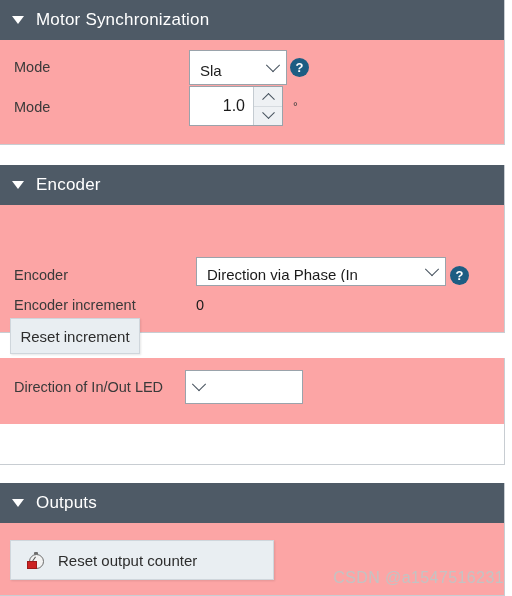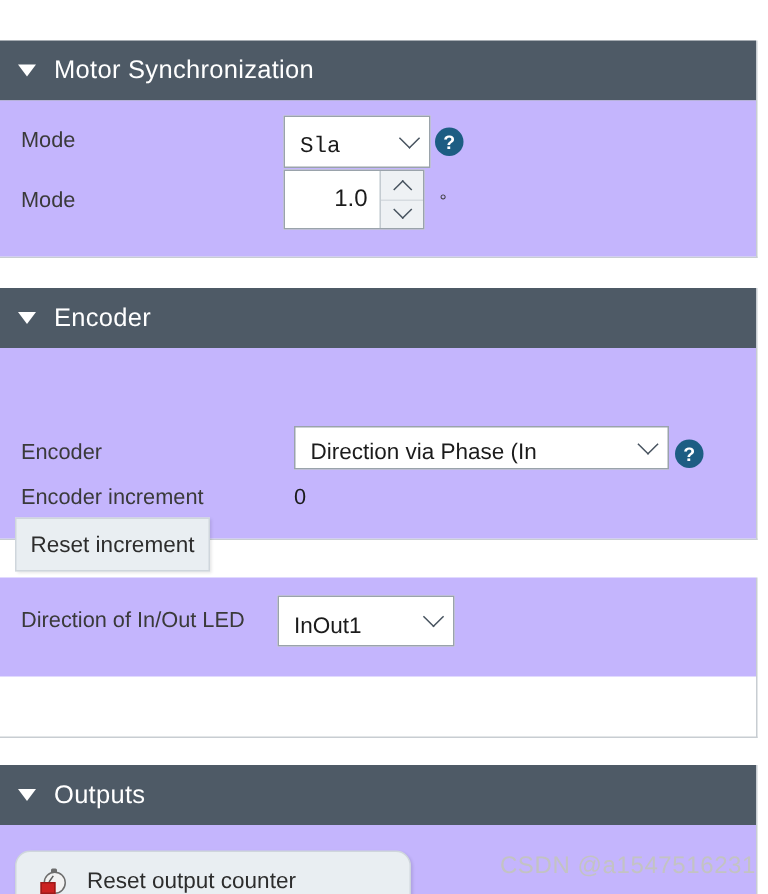--- a/index.html
+++ b/index.html
@@ -18,21 +18,20 @@
 
   
   .panel {
     position: absolute;
     left: 0;
     width: 505px;
     background: #ffffff;
     border-right: 1px solid #c8cdd2;
     border-bottom: 1px solid #c8cdd2;
     box-sizing: border-box;
-    margin-top: 27px;
   }
   .panel-header {
     height: 40px;
     background: #4e5a66;
     color: #ffffff;
     display: flex;
     align-items: center;
     padding-left: 12px;
     box-sizing: border-box;
   }
@@ -45,21 +44,21 @@
     margin-right: 12px;
     flex: 0 0 auto;
   }
   .panel-title {
     font-size: 17px;
     letter-spacing: 0.2px;
     white-space: nowrap;
   }
   .panel-body {
     position: relative;
-    background: #c4b5fd;
+    background: #fca5a5;
   }
 
   
   .row {
     position: absolute;
     display: flex;
     align-items: center;
     left: 14px;
   }
   .row-label {
@@ -251,21 +250,21 @@
 <div class="panel" style="top:0; height:145px;">
   <div class="panel-header">
     <span class="caret"></span>
     <span class="panel-title">Motor Synchronization</span>
   </div>
   <div class="panel-body" style="height:104px;">
 
     <div class="row" style="top:19px;">
       <span class="row-label">Mode</span>
     </div>
-    <div class="combo" style="left:189px; top:10px; width:98px; height:35px;font-family:Liberation Mono, monospace;">
+    <div class="combo" style="left:189px; top:10px; width:98px; height:35px;">
       <span class="combo-text">Sla</span>
       <span class="combo-arrow">
           <span class="chev"></span>
         </span>
     </div>
     <div class="help" style="left:290px; top:18px;">?</div>
 
     <div class="row" style="top:59px;">
       <span class="row-label">Mode</span>
     </div>
@@ -315,37 +314,36 @@
   </div>
 </div>
 
 <div class="panel" style="top:358px; height:107px;">
   <div class="panel-body" style="height:66px;">
 
     <div class="row" style="top:21px;">
       <span class="row-label">Direction of In/Out LED</span>
     </div>
     <div class="combo" style="left:185px; top:12px; width:118px; height:34px;">
-      <span class="combo-text">InOut1</span>
       <span class="combo-arrow">
           <span class="chev"></span>
         </span>
     </div>
 
   </div>
 </div>
 
 <div class="panel" style="top:483px; height:113px;">
   <div class="panel-header">
     <span class="caret"></span>
     <span class="panel-title">Outputs</span>
   </div>
   <div class="panel-body" style="height:72px;">
 
-    <div class="btn btn-icon" style="left:10px; top:17px; width:264px; height:40px;border-radius:10px;">
+    <div class="btn btn-icon" style="left:10px; top:17px; width:264px; height:40px;">
       <span class="counter-icon">
         <span class="stem"></span>
         <span class="dial"></span>
         <span class="hand"></span>
         <span class="flag"></span>
       </span>
       <span class="btn-label">Reset output counter</span>
     </div>
 
   </div>

